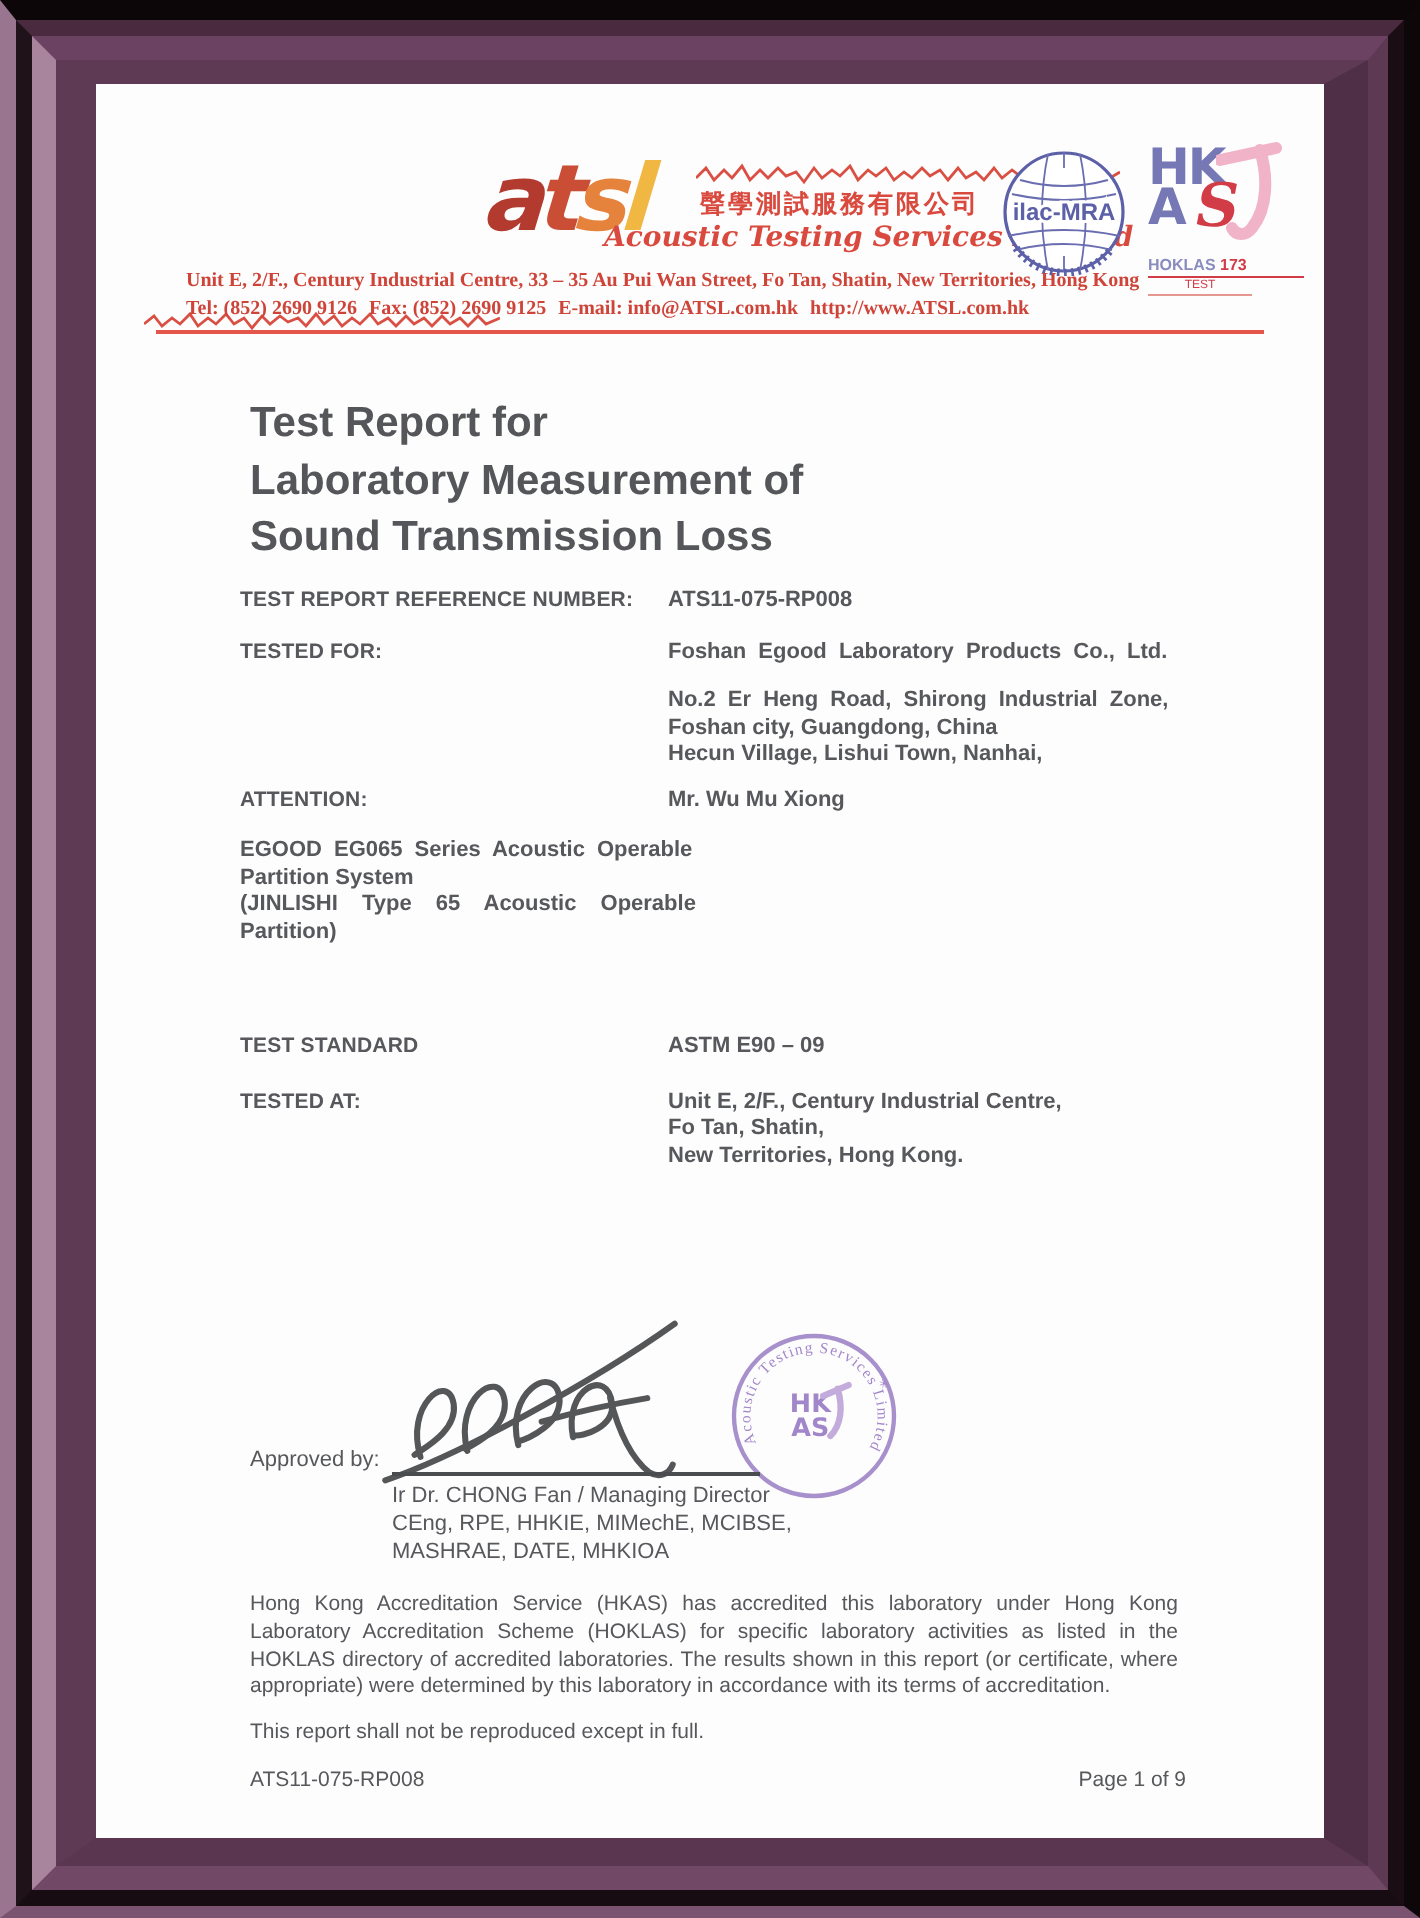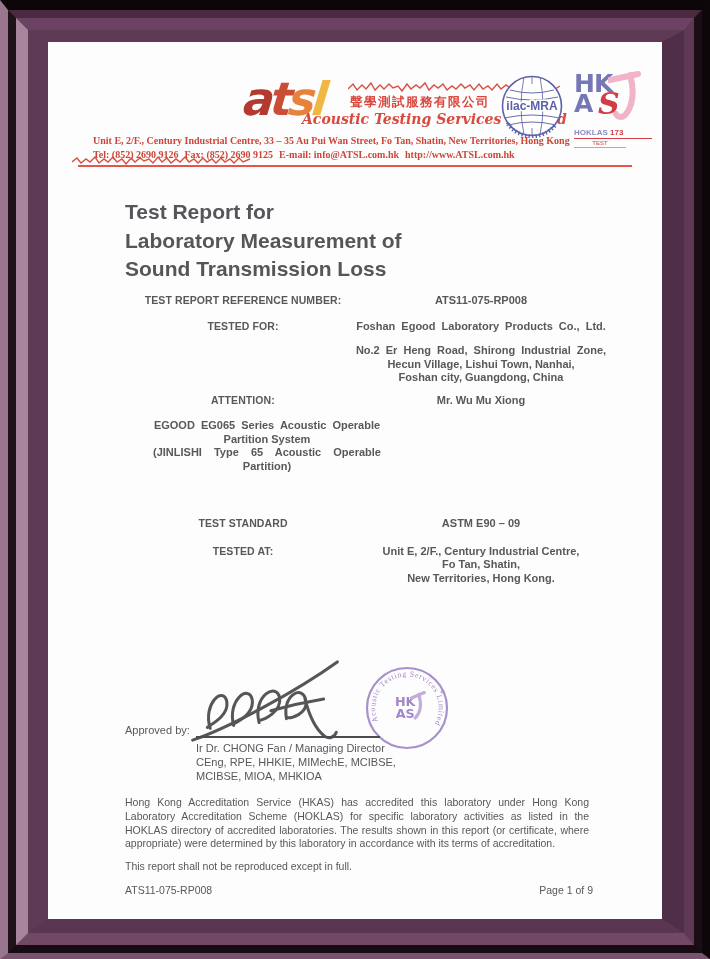--- a/index.html
+++ b/index.html
@@ -25,21 +25,21 @@
   .hkas{position:absolute;left:526px;top:32px;width:78px;}
   .hkas-letters{position:relative;font-family:"DejaVu Sans",sans-serif;font-weight:800;color:#7678b6;font-size:25px;line-height:0.8;letter-spacing:-1px;}
   .hkas-s{position:absolute;left:24px;top:18px;font-family:"DejaVu Serif",serif;font-style:italic;font-weight:bold;font-size:30px;color:#d23c47;}
   .hkas-swoosh{position:absolute;left:34px;top:-4px;}
   .hoklas{margin-top:14px;font-size:8px;font-weight:bold;color:#8a8cc0;letter-spacing:0;border-bottom:1px solid #d23c47;padding-bottom:1px;white-space:nowrap;}
   .hoklas b{color:#d23c47;}
   .hoklas-test{font-size:6px;color:#d23c47;text-align:center;width:52px;border-bottom:1px solid #e4988f;padding:1px 0;}
   
   .doc-title{position:absolute;left:77px;top:156px;font-size:21px;font-weight:bold;line-height:28.5px;color:#55565a;}
   
-  .details{position:absolute;left:88px;top:252px;width:476px;text-align:center;}
+  .details{position:absolute;left:72px;top:252px;width:476px;}
   .drow{display:flex;}
   .dlabel{width:214px;flex:none;font-size:10.5px;font-weight:bold;letter-spacing:0.1px;}
   .dval{width:262px;flex:none;font-size:11px;font-weight:bold;line-height:13.5px;}
   .dval .wide{word-spacing:3px;}
   .dval .xwide{word-spacing:9px;}
   .mt15{margin-top:15px}.mt12{margin-top:12px}.mt11{margin-top:11px}.mt9{margin-top:9px}.mt27{margin-top:44px}.mt14{margin-top:14px}
   
   .approved{position:absolute;left:77px;top:682px;font-size:11px;}
   .sig-svg{position:absolute;left:130px;top:616px;}
   .sig-line{position:absolute;left:148px;top:694px;width:184px;border-bottom:2px solid #4a4c4f;}
@@ -122,22 +122,22 @@
         <div class="drow mt12">
           <div class="dlabel">TESTED FOR:</div>
           <div class="dval">
                     <div class="wide">Foshan Egood Laboratory Products Co., Ltd.</div>
                   </div>
         </div>
         <div class="drow mt11">
           <div class="dlabel"></div>
           <div class="dval">
             <div class="wide">No.2 Er Heng Road, Shirong Industrial Zone,</div>
+            <div>Foshan city, Guangdong, China</div>
             <div>Hecun Village, Lishui Town, Nanhai,</div>
-            <div>Foshan city, Guangdong, China</div>
           </div>
         </div>
         <div class="drow mt9">
           <div class="dlabel">ATTENTION:</div>
           <div class="dval">
                     <div>Mr. Wu Mu Xiong</div>
                   </div>
         </div>
         <div class="drow mt12">
           <div class="dval">
@@ -188,21 +188,21 @@
         <g font-family="DejaVu Sans,sans-serif" font-weight="800" font-size="14" fill="#8f6cc0" text-anchor="middle">
           <text x="53" y="53">HK</text>
           <text x="53" y="66">AS</text>
           <path d="M60,44 L74,38 M68,40 C71,50 70,60 64,66" fill="none" stroke="#b79ad4" stroke-width="3.5" stroke-linecap="round"></path>
         </g>
       </svg>
       <div class="approved">Approved by:</div>
       <div class="sig-line"></div>
       <div class="sig-name">Ir Dr. CHONG Fan / Managing Director</div>
       <div class="sig-q1">CEng, RPE, HHKIE, MIMechE, MCIBSE,</div>
-      <div class="sig-q2">MCIBSE, MIOA, MHKIOA</div>
+      <div class="sig-q2">MASHRAE, DATE, MHKIOA</div>
 
       <div class="accred">Hong Kong Accreditation Service (HKAS) has accredited this laboratory under Hong Kong Laboratory Accreditation Scheme (HOKLAS) for specific laboratory activities as listed in the HOKLAS directory of accredited laboratories. The results shown in this report (or certificate, where appropriate) were determined by this laboratory in accordance with its terms of accreditation.</div>
       <div class="note">This report shall not be reproduced except in full.</div>
       <div class="pageline">
         <span>ATS11-075-RP008</span>
         <span>Page 1 of 9</span>
       </div>
 
     </div>
   </div>

